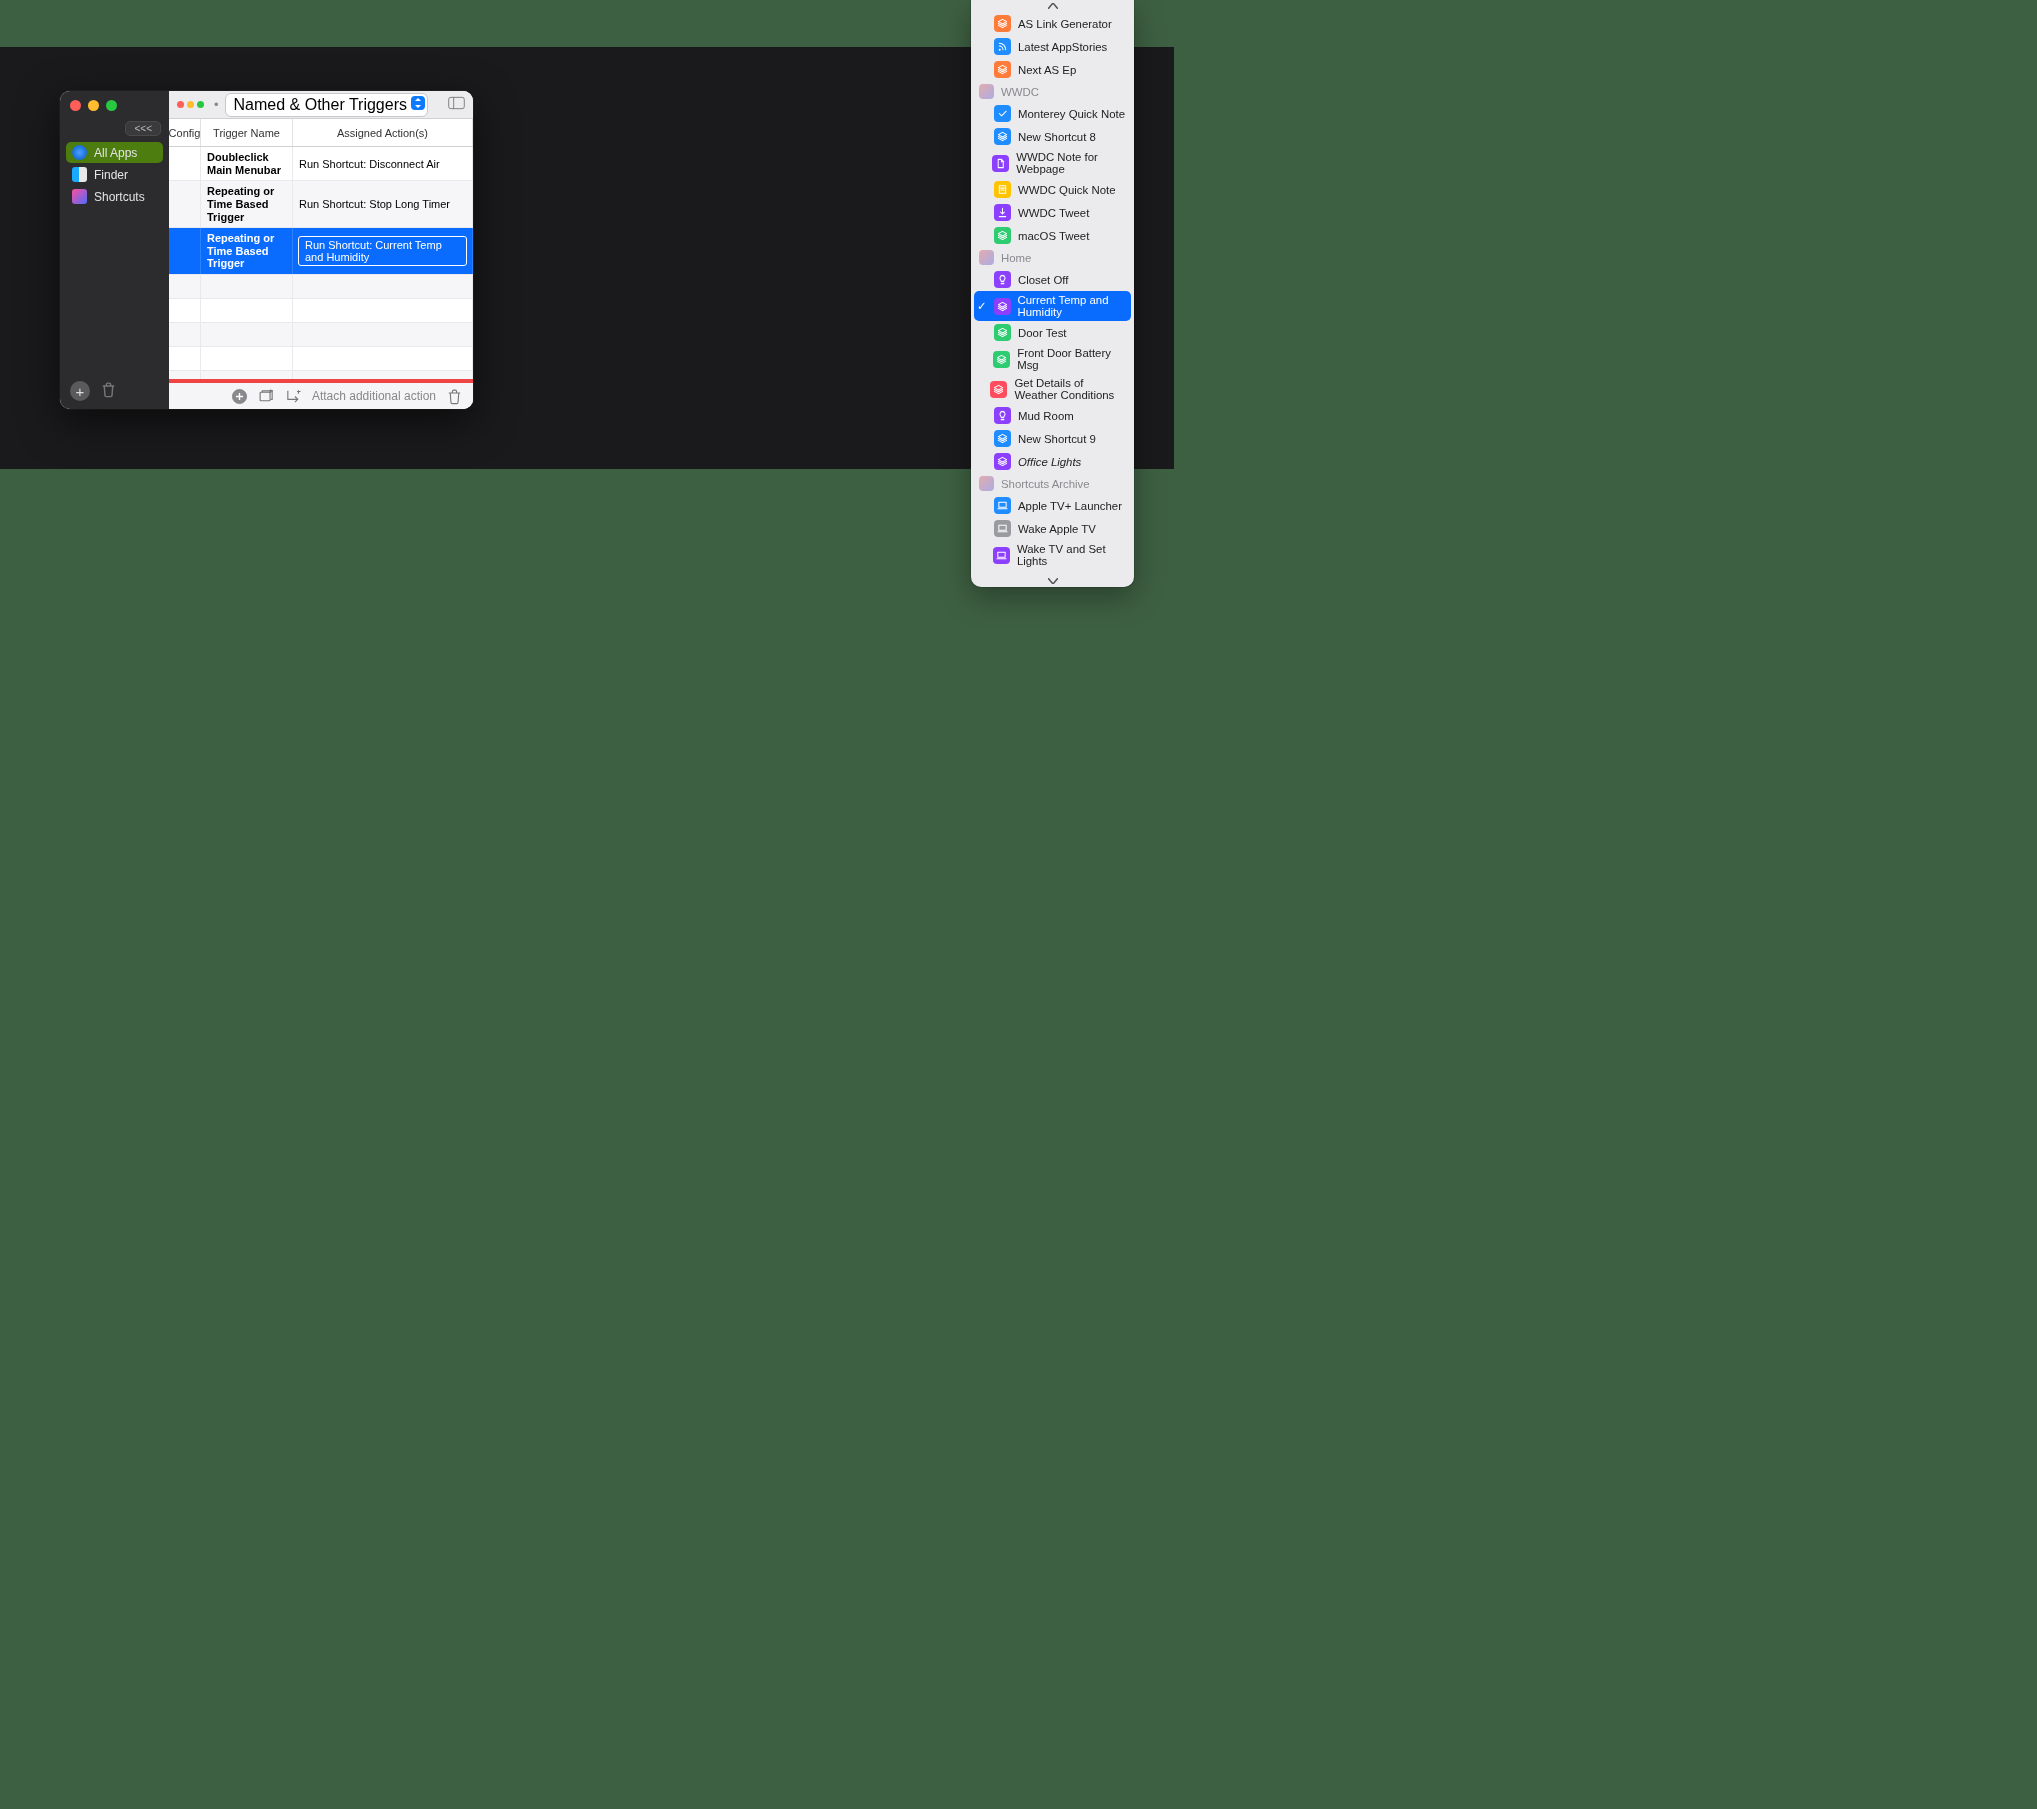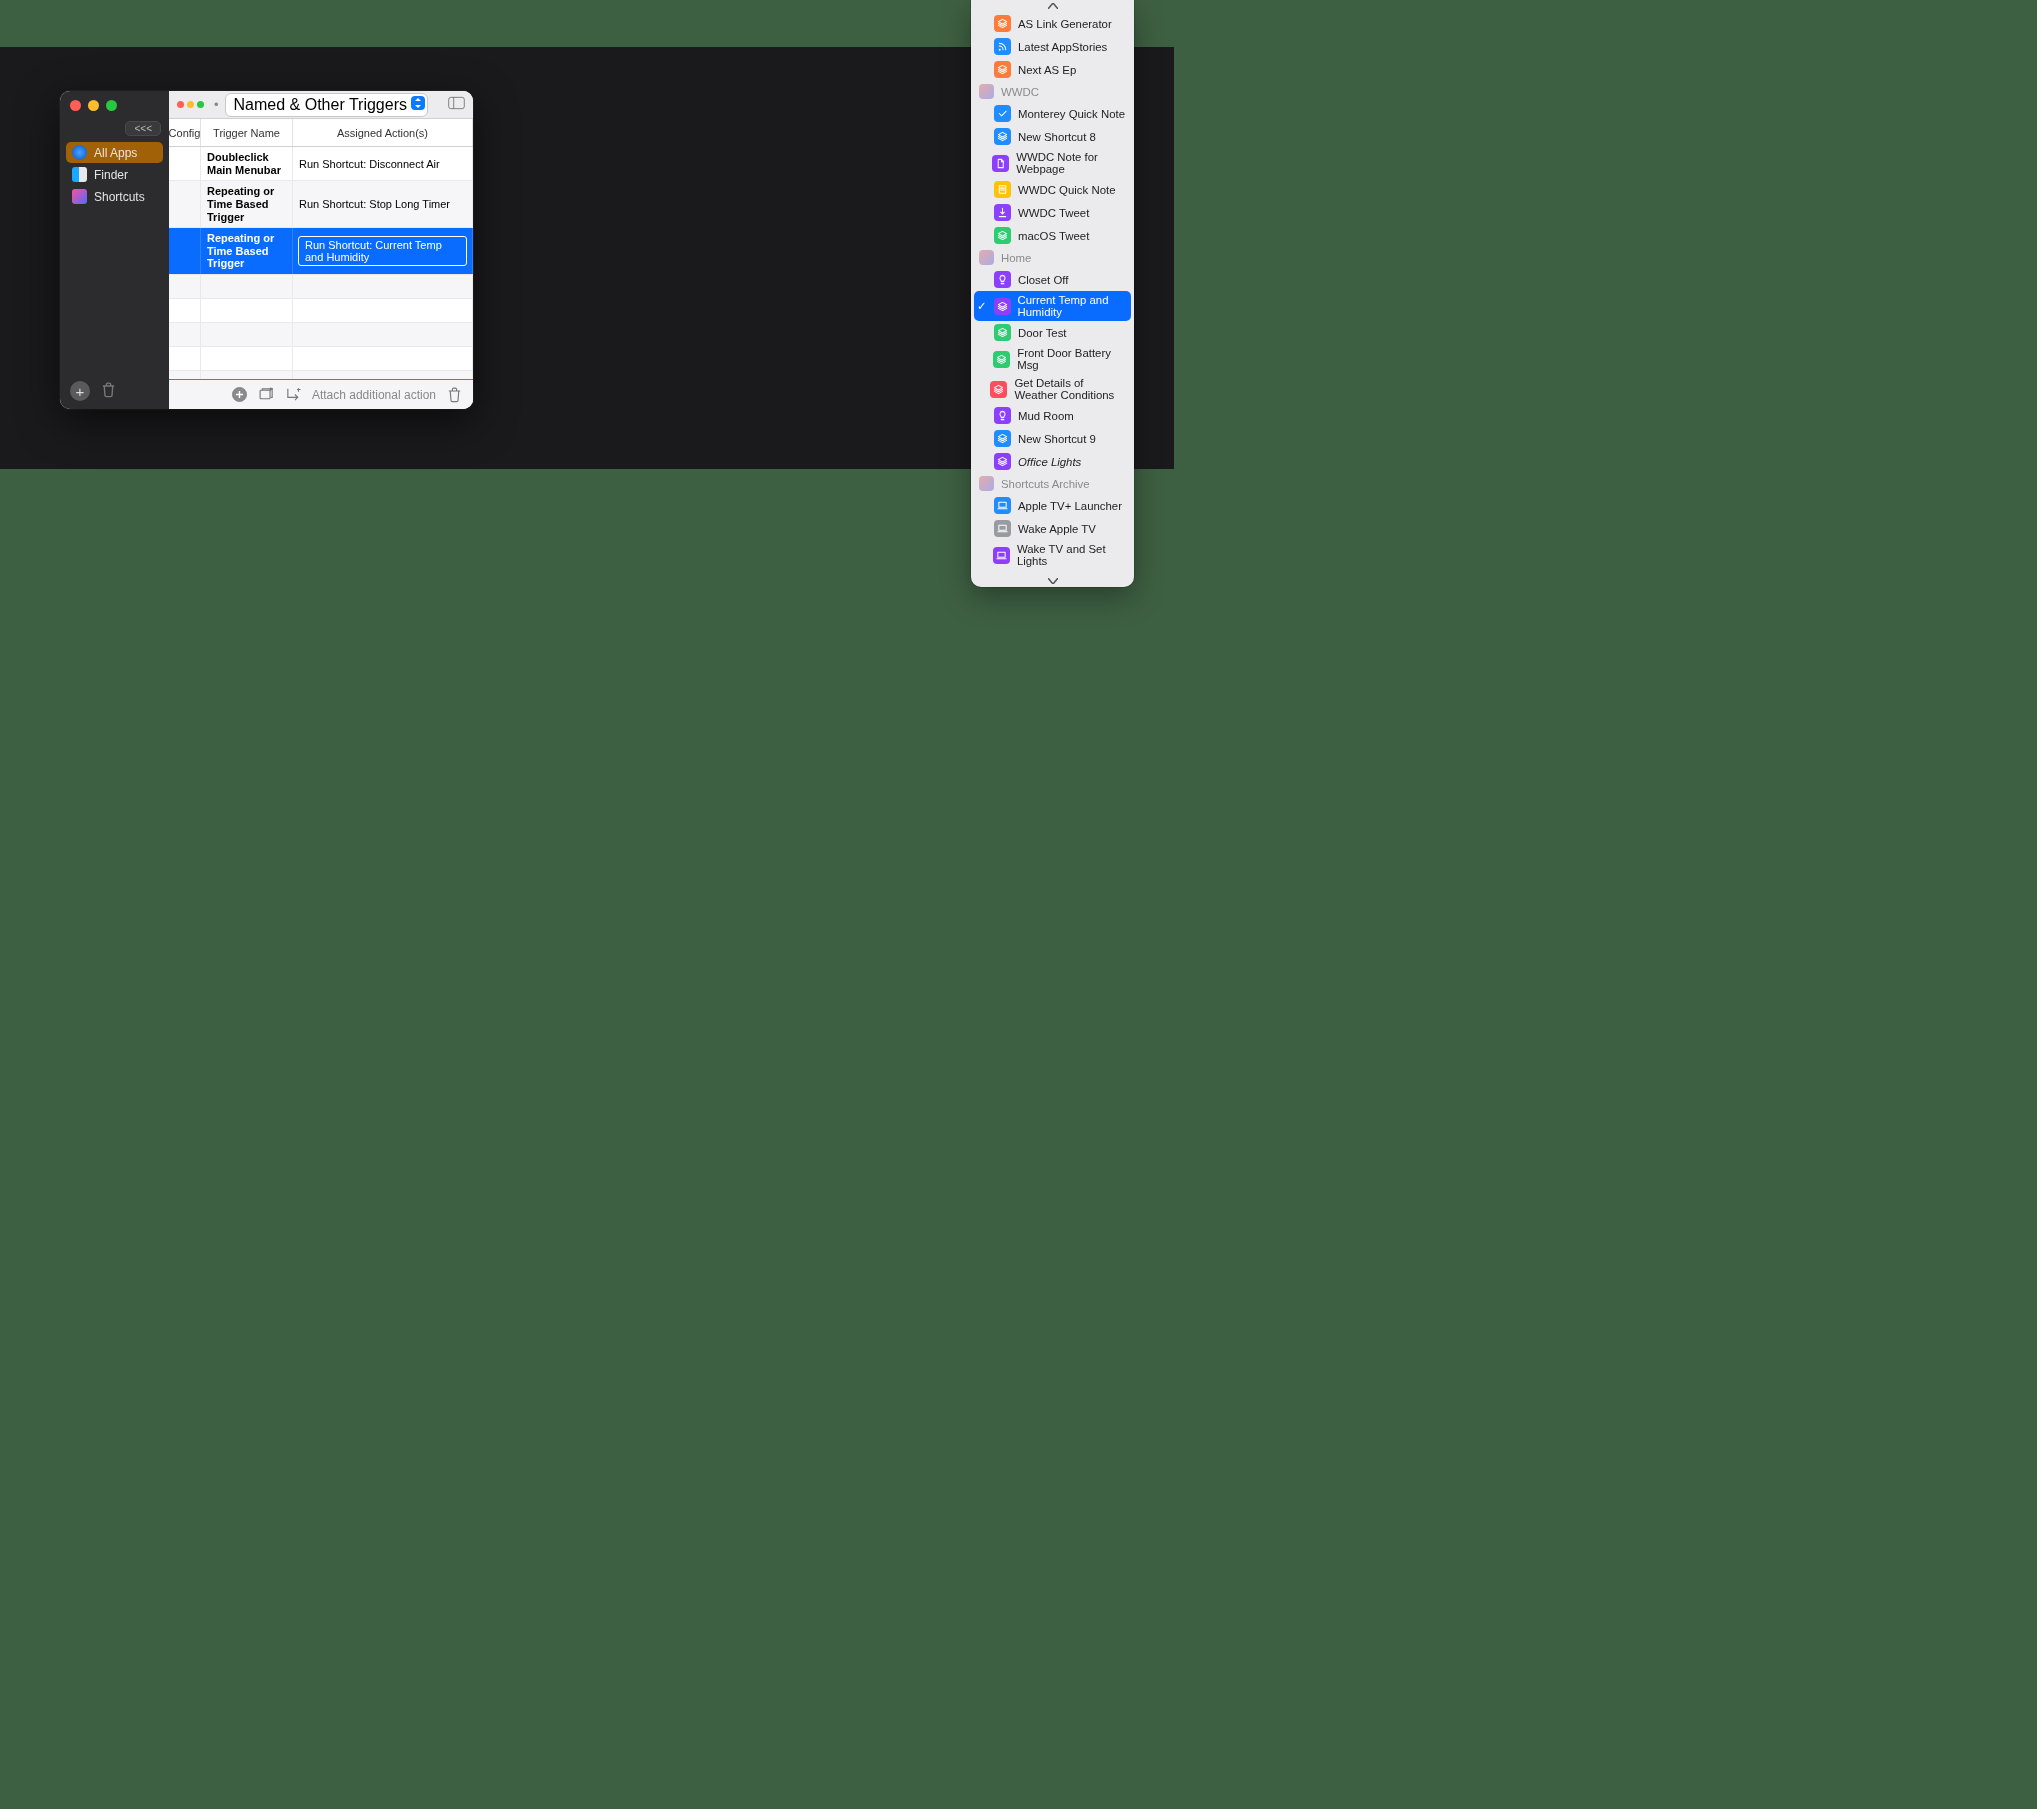--- a/index.html
+++ b/index.html
@@ -58,21 +58,21 @@
     padding:1px 8px;
     font-size:10px;
     align-self:flex-end;
     border:1px solid #4a4a4c;
   }
   .side-items{padding:2px 6px;display:flex;flex-direction:column;gap:1px;flex:1;}
   .side-item{
     display:flex;align-items:center;gap:7px;
     padding:3px 6px;border-radius:5px;font-size:12px;
   }
-  .side-item.active{background:#a16207;align-items:flex-end;}
+  .side-item.active{background:#4d7c0f;align-items:flex-end;}
   .side-icon{width:15px;height:15px;border-radius:3px;display:flex;align-items:center;justify-content:center;font-size:10px;}
   .side-bottom{display:flex;align-items:center;gap:10px;padding:8px 10px;}
   .circ-plus{width:20px;height:20px;border-radius:50%;background:#5a5a5c;display:flex;align-items:center;justify-content:center;color:#ddd;font-size:15px;}
   .trash-side svg{width:17px;height:17px;stroke:#777;}
 
   .main{
     flex:1;background:#f5f5f7;display:flex;flex-direction:column;min-width:0;
   }
   .toolbar{
     height:28px;display:flex;align-items:center;gap:6px;padding:0 8px;
@@ -107,21 +107,21 @@
   .trow:nth-child(even){background:#f6f6f8;}
   .td{padding:4px 6px;border-right:1px solid #e9e9eb;}
   .td.c-trig{font-weight:600;line-height:1.15;}
   .td.c-act{display:flex;align-items:center;}
   .trow.sel{background:#0a6cff;color:#fff;}
   .trow.sel .td{border-right-color:rgba(255,255,255,.15);}
   .trow.sel .c-act span{outline:1px solid #fff;padding:2px 6px;border-radius:2px;}
   .trow.blank{min-height:24px;}
   .footer{
     height:30px;display:flex;align-items:center;gap:10px;padding:0 10px;
-    background:#f5f5f7;border-top:1px solid #ef4444;justify-content:flex-end;color:#666;
+    background:#f5f5f7;border-top:4px solid #ef4444;justify-content:flex-end;color:#666;
   }
   .fbtn{display:flex;align-items:center;justify-content:center;}
   .fbtn svg{width:17px;height:17px;stroke:#777;fill:none;}
   .ftext{font-size:12px;color:#888;}
 
   
   .popover{
     position:absolute;
     right:40px;
     top:0;

